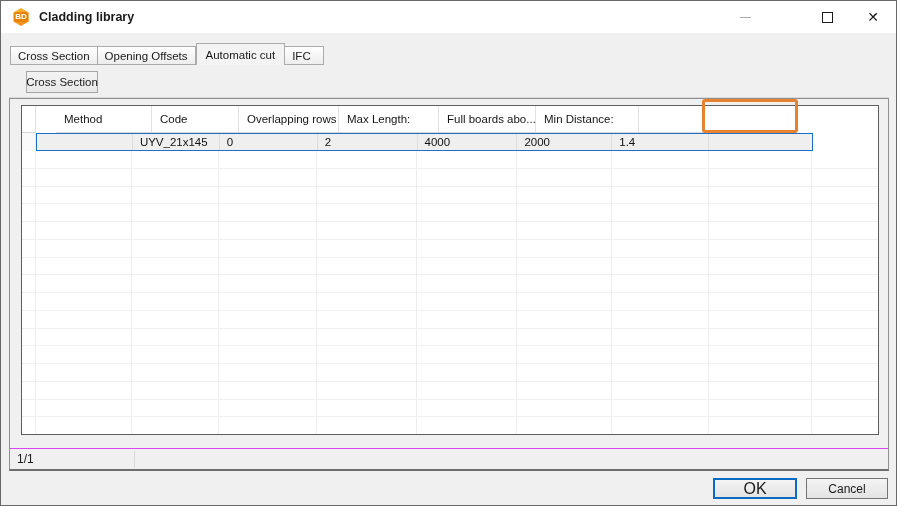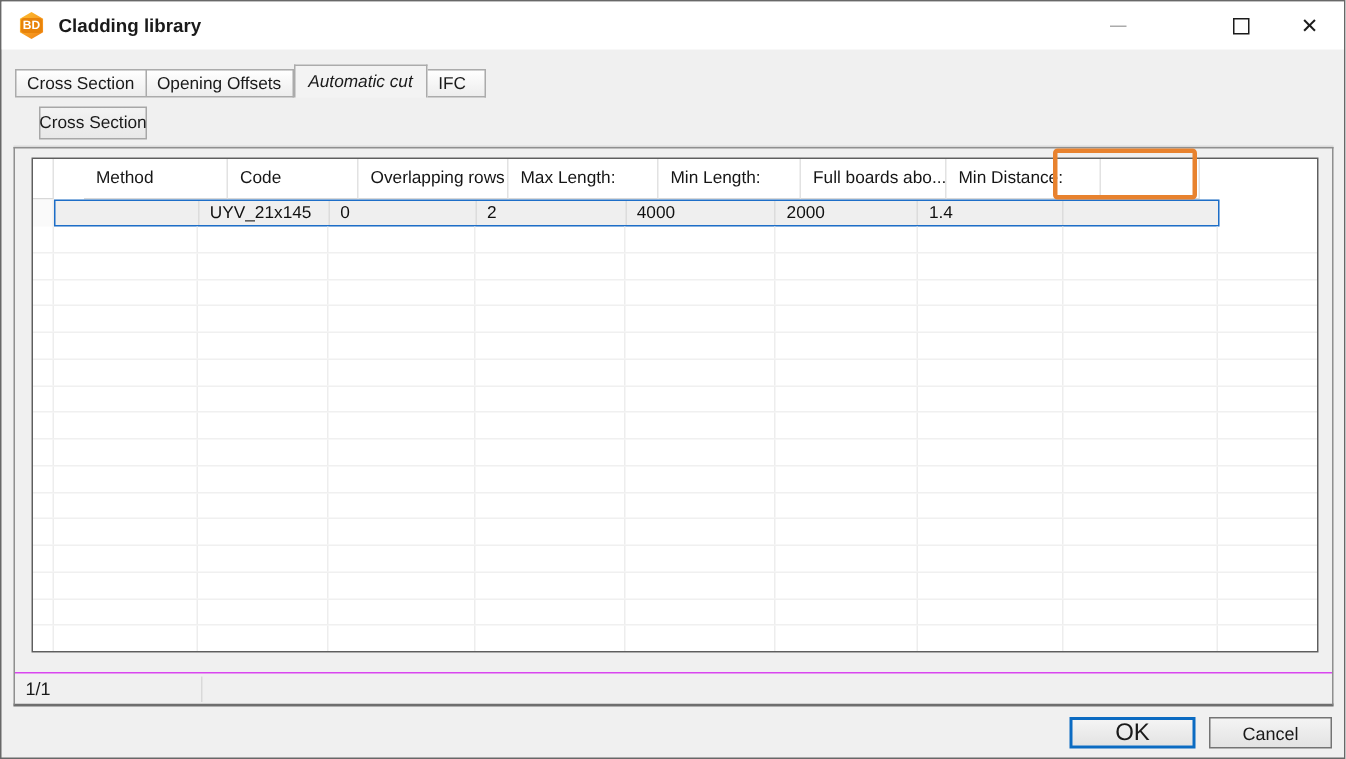--- a/index.html
+++ b/index.html
@@ -28,21 +28,21 @@
   
   .tabs { position:absolute; left:9px; top:42px; height:22px; display:flex; align-items:flex-end; }
   .tab {
     height:19px; padding:0 7px; display:flex; align-items:center;
     background:linear-gradient(#FFFFFF,#EDEDED);
     border:1px solid #ABABAB; border-left:none; white-space:nowrap;
   }
   .tab:first-child { border-left:1px solid #ABABAB; }
   .tab.active {
     height:22px; background:#F3F3F3; border:1px solid #ABABAB; border-bottom:none;
-    position:relative; z-index:2; padding:0 9px;font-style:italic;
+    position:relative; z-index:2; padding:0 9px;
   }
   .tab-ifc { min-width:39px; }
   
   .btn-cross-section {
     position:absolute; left:25px; top:70px; width:72px; height:22px;
     background:linear-gradient(#F3F3F3,#E8E8E8); border:1px solid #A7A7A7;
     display:flex; align-items:center; justify-content:center; white-space:nowrap;
   }
   
   .panel {
@@ -147,21 +147,20 @@
   <div class="panel"></div>
 
   <div class="grid">
 
     <div class="hdr-row">
       <div class="hdr-cell c0"></div>
       <div class="hdr-cell c1">Method</div>
       <div class="hdr-cell c2">Code</div>
       <div class="hdr-cell c4">Overlapping rows</div>
       <div class="hdr-cell c5">Max Length:</div>
-      <div class="hdr-cell c6">Min Length:</div>
       <div class="hdr-cell c7">Full boards abo...</div>
       <div class="hdr-cell c8">Min Distance:</div>
       <div class="hdr-cell c9"></div>
     </div>
 
     <div class="row-wrap">
       <div class="rowheader-cell"></div>
       <div class="sel-row">
         <div class="data-cell d1"></div>
         <div class="data-cell d2">UYV_21x145</div>

